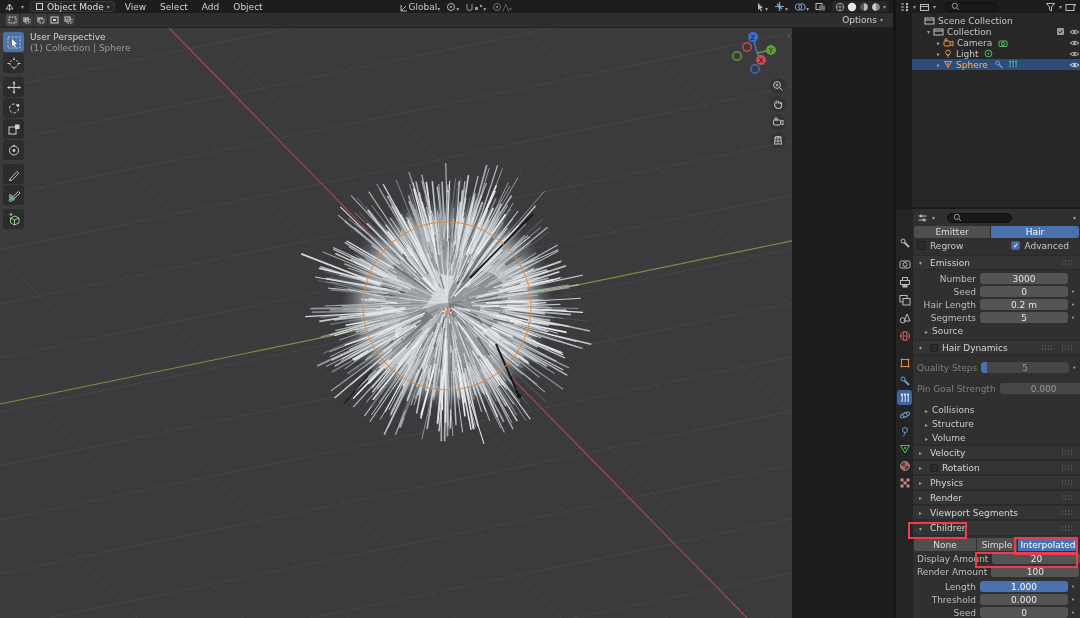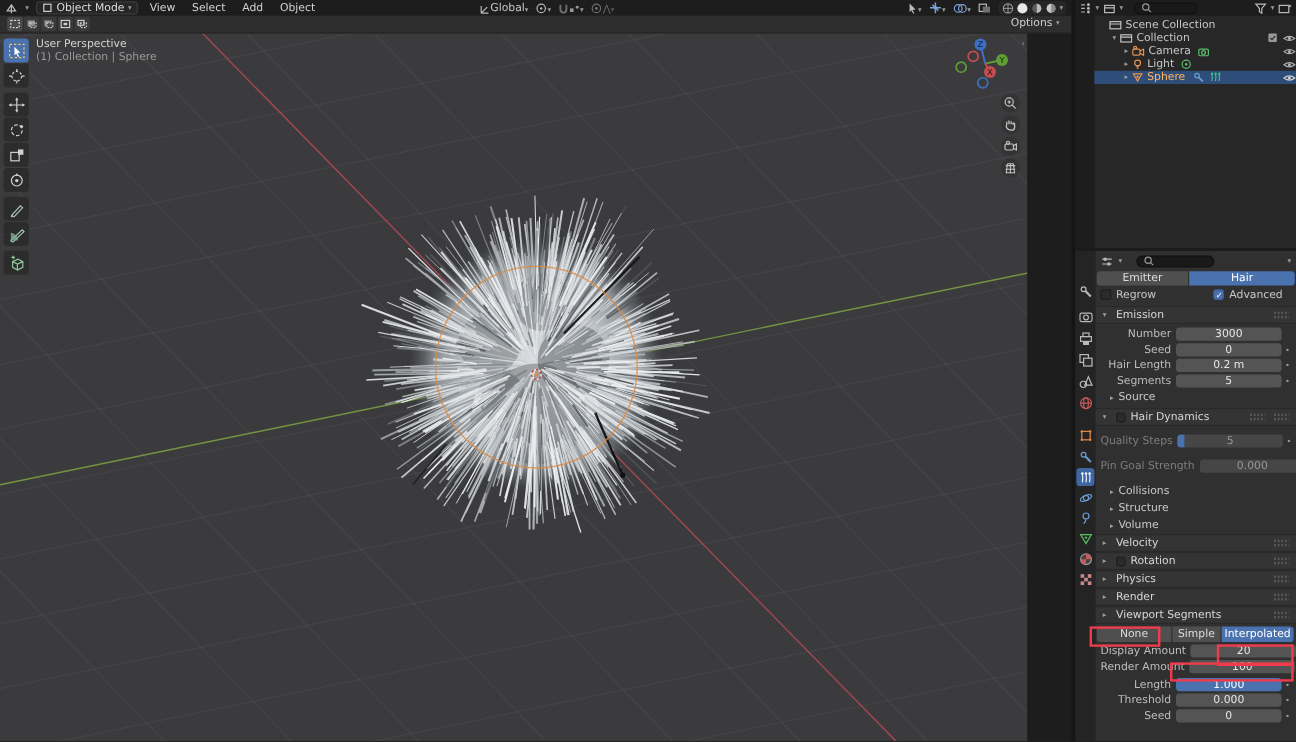--- a/index.html
+++ b/index.html
@@ -26,21 +26,21 @@
   .search-pill { display:flex; align-items:center; gap:3px; background:#191919; border:1px solid #101010;
     border-radius:7px; height:10px; padding:0 5px; }
   
   .tool-settings { position:absolute; left:0; top:13px; width:893px; height:15px;
     background:#2e2e2e; border-bottom:1px solid #242424; display:flex; align-items:center; padding:0 6px; }
   .selmode { width:13px; height:12px; border-radius:2px; background:#3a3a3a; margin-right:1px;
     display:flex; align-items:center; justify-content:center; }
   .selmode.first { background:#4a4a4a; }
   .options-btn { margin-left:auto; display:flex; align-items:center; gap:3px; color:#cfcfcf; padding-right:4px;}
   
-  .viewport { position:absolute; left:0; top:28px; width:856px; height:590px; background:#3b3b3d; overflow:hidden; }
+  .viewport { position:absolute; left:0; top:28px; width:792px; height:590px; background:#3b3b3d; overflow:hidden; }
   .overlay-text { position:absolute; left:30px; top:4px; line-height:11px; pointer-events:none; }
   .overlay-text .t1 { color:#d4d4d4; }
   .overlay-text .t2 { color:#9a9a9a; }
   .toolbar { position:absolute; left:3px; top:4px; width:22px; display:flex; flex-direction:column; }
   .tbtn { width:21px; height:20px; background:#2c2c2c; border-radius:3px; margin-bottom:1px;
     display:flex; align-items:center; justify-content:center; }
   .tbtn.active { background:#4a72af; }
   .tbtn.gap { margin-top:3px; }
   .nav-stack { position:absolute; right:6px; top:50px; display:flex; flex-direction:column; gap:2px; align-items:center;}
   .nbtn { width:16px; height:16px; border-radius:8px; background:rgba(40,40,40,.4);
@@ -1606,20 +1606,25 @@
       <div class="sect">
         <span class="arr">▸</span>
         <span>Render</span>
         <span class="grip"></span>
       </div>
       <div class="sect">
         <span class="arr">▸</span>
         <span>Viewport Segments</span>
         <span class="grip"></span>
       </div>
+      <div class="sect" style="height:16px">
+        <span class="arr">▾</span>
+        <span>Children</span>
+        <span class="grip"></span>
+      </div>
 
       <div class="childbtns">
         <span class="childbtn b1">None</span>
         <span class="childbtn b2">Simple</span>
         <span class="childbtn b3">Interpolated</span>
       </div>
       <div class="gap2" style="height:1px"></div>
       <div class="prow">
         <span class="plabel">Display Amount</span>
         <span class="pfield">

